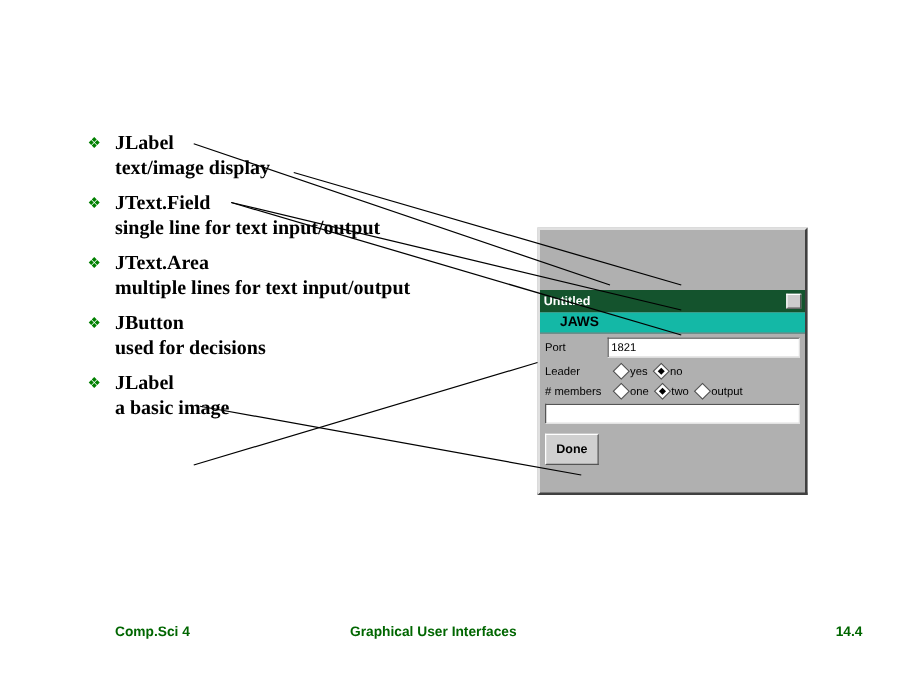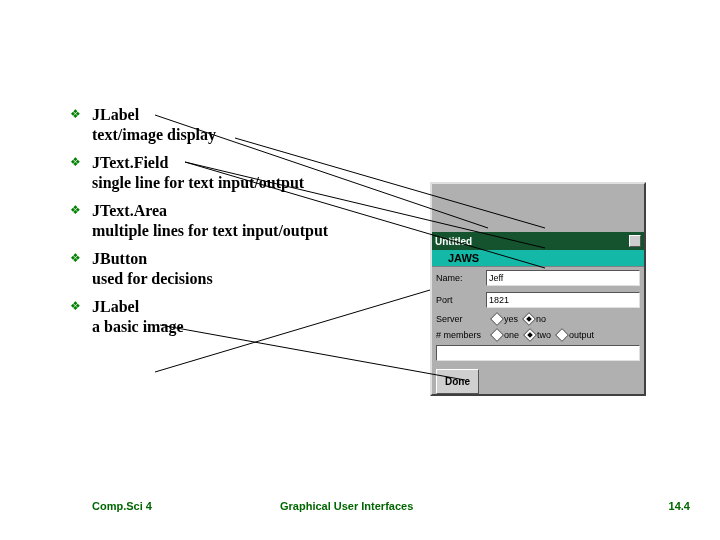--- a/index.html
+++ b/index.html
@@ -242,30 +242,26 @@
   </div>
 
   <div class="jaws-window">
     <div class="jaws-titlebar">
       <span class="tb-text">Untitled</span>
       <span class="tb-dot"></span>
     </div>
     <div class="jaws-header">JAWS</div>
 
     <div class="jaws-row">
-      <div class="jaws-label">Name:</div>
-      <div class="jaws-input">Jeff</div>
-    </div>
-    <div class="jaws-row">
       <div class="jaws-label">Port</div>
       <div class="jaws-input">1821</div>
     </div>
 
     <div class="jaws-radio-row">
-      <div class="jaws-label">Server</div>
+      <div class="jaws-label">Leader</div>
       <span class="radio">
         <span class="dot"></span>
         <span>yes</span>
       </span>
       <span class="radio">
         <span class="dot checked"></span>
         <span>no</span>
       </span>
     </div>
 

